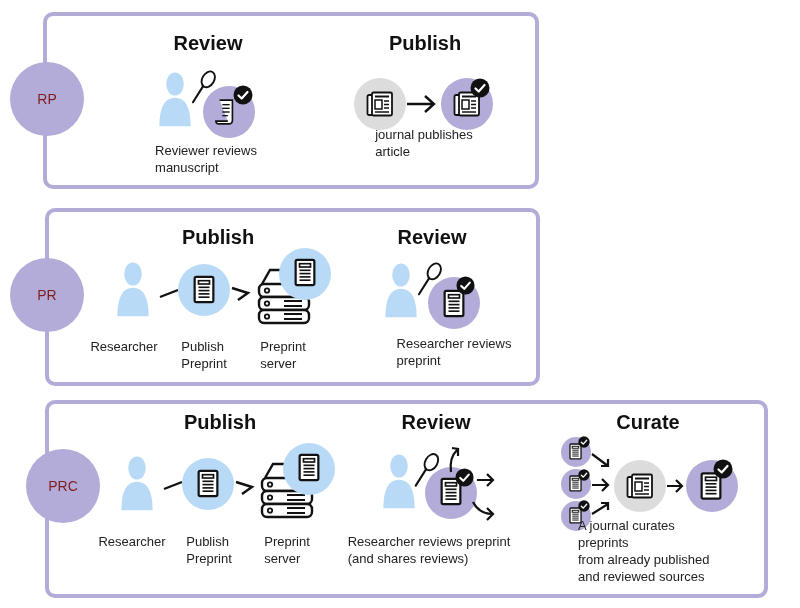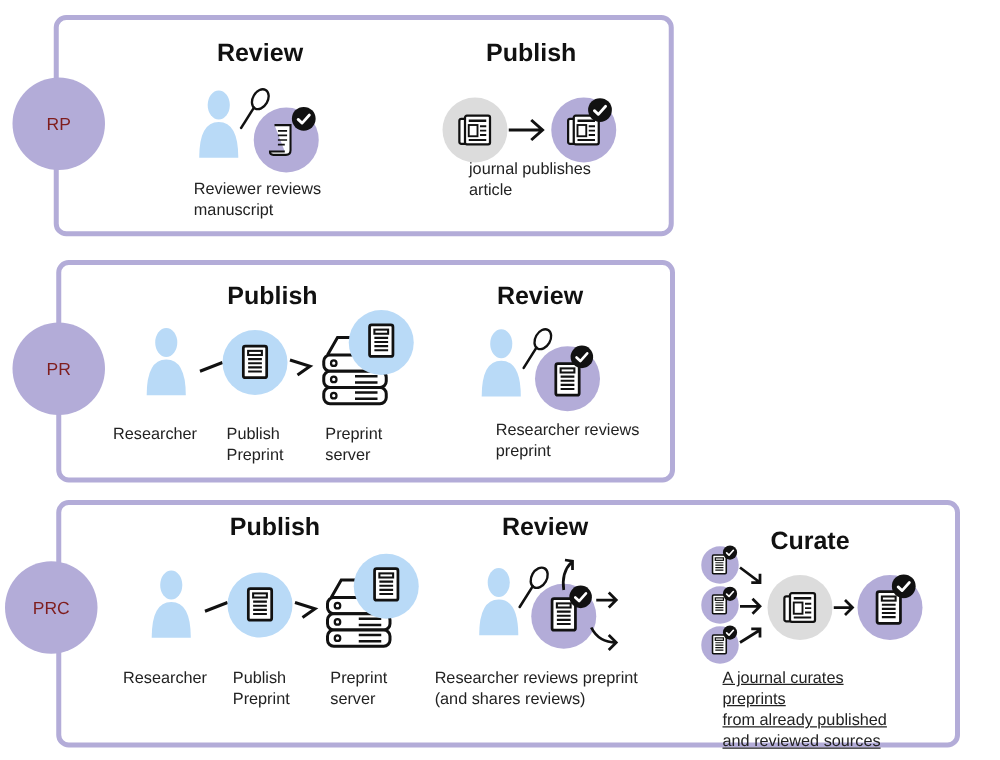--- a/index.html
+++ b/index.html
@@ -162,21 +162,21 @@
 <svg class="art" style="left:443px;top:289px" width="22" height="29">
     <use href="#doc"></use>
   </svg>
 <svg class="art" style="left:456px;top:276px" width="19" height="19">
     <use href="#check"></use>
   </svg>
 <div class="caption sub" style="left:454px;top:335px;">Researcher reviews
 preprint</div>
 
 <div class="panel" style="left:45px;top:400px;width:723px;height:198px;"></div>
-<div class="badge" style="left:4px;top:449px;">PRC</div>
+<div class="badge" style="left:26px;top:449px;">PRC</div>
 
 <div class="heading" style="left:220px;top:411px;">Publish</div>
 <svg class="art" style="left:120px;top:446px" width="34" height="74">
     <use href="#person"></use>
   </svg>
 <svg class="art" style="left:162px;top:478px" width="22" height="14">
     <line x1="2" y1="11" x2="20" y2="4" stroke="#111" stroke-width="2.4"></line>
   </svg>
 <svg class="art" style="left:182px;top:458px" width="52" height="52">
     <circle cx="26" cy="26" r="26" fill="#b9daf7"></circle>
@@ -219,21 +219,21 @@
     <use href="#check"></use>
   </svg>
 <svg class="art" style="left:445px;top:444px" width="52" height="78">
   <path d="M6 28 Q4 14 12 6 M7 4 L13 5 L13 12" fill="none" stroke="#111" stroke-width="2.2"></path>
   <path d="M32 36 H48 M42 30 L48 36 L42 42" fill="none" stroke="#111" stroke-width="2.2"></path>
   <path d="M28 58 Q34 70 48 70 M42 64 L48 70 L42 76" fill="none" stroke="#111" stroke-width="2.2"></path>
 </svg>
 <div class="caption sub" style="left:429px;top:533px;">Researcher reviews preprint
 (and shares reviews)</div>
 
-<div class="heading" style="left:648px;top:411px;margin-top:11px;">Curate</div>
+<div class="heading" style="left:648px;top:411px;">Curate</div>
 <svg class="art" style="left:561px;top:437px" width="30" height="30">
     <circle cx="15" cy="15" r="15" fill="#b3acd8"></circle>
   </svg>
 <svg class="art" style="left:569px;top:443px" width="13" height="17">
     <use href="#doc"></use>
   </svg>
 <svg class="art" style="left:578px;top:436px" width="12" height="12">
     <use href="#check"></use>
   </svg>
 <svg class="art" style="left:561px;top:469px" width="30" height="30">
@@ -270,15 +270,15 @@
   </svg>
 <svg class="art" style="left:686px;top:460px" width="52" height="52">
     <circle cx="26" cy="26" r="26" fill="#b3acd8"></circle>
   </svg>
 <svg class="art" style="left:700px;top:471px" width="22" height="30">
     <use href="#doc"></use>
   </svg>
 <svg class="art" style="left:713px;top:459px" width="20" height="20">
     <use href="#check"></use>
   </svg>
-<div class="caption sub" style="left:652px;top:533px;text-decoration:underline;">A journal curates preprints
+<div class="caption sub" style="left:652px;top:517px;">A journal curates preprints
 from already published
 and reviewed sources</div>
 
 </body></html>

